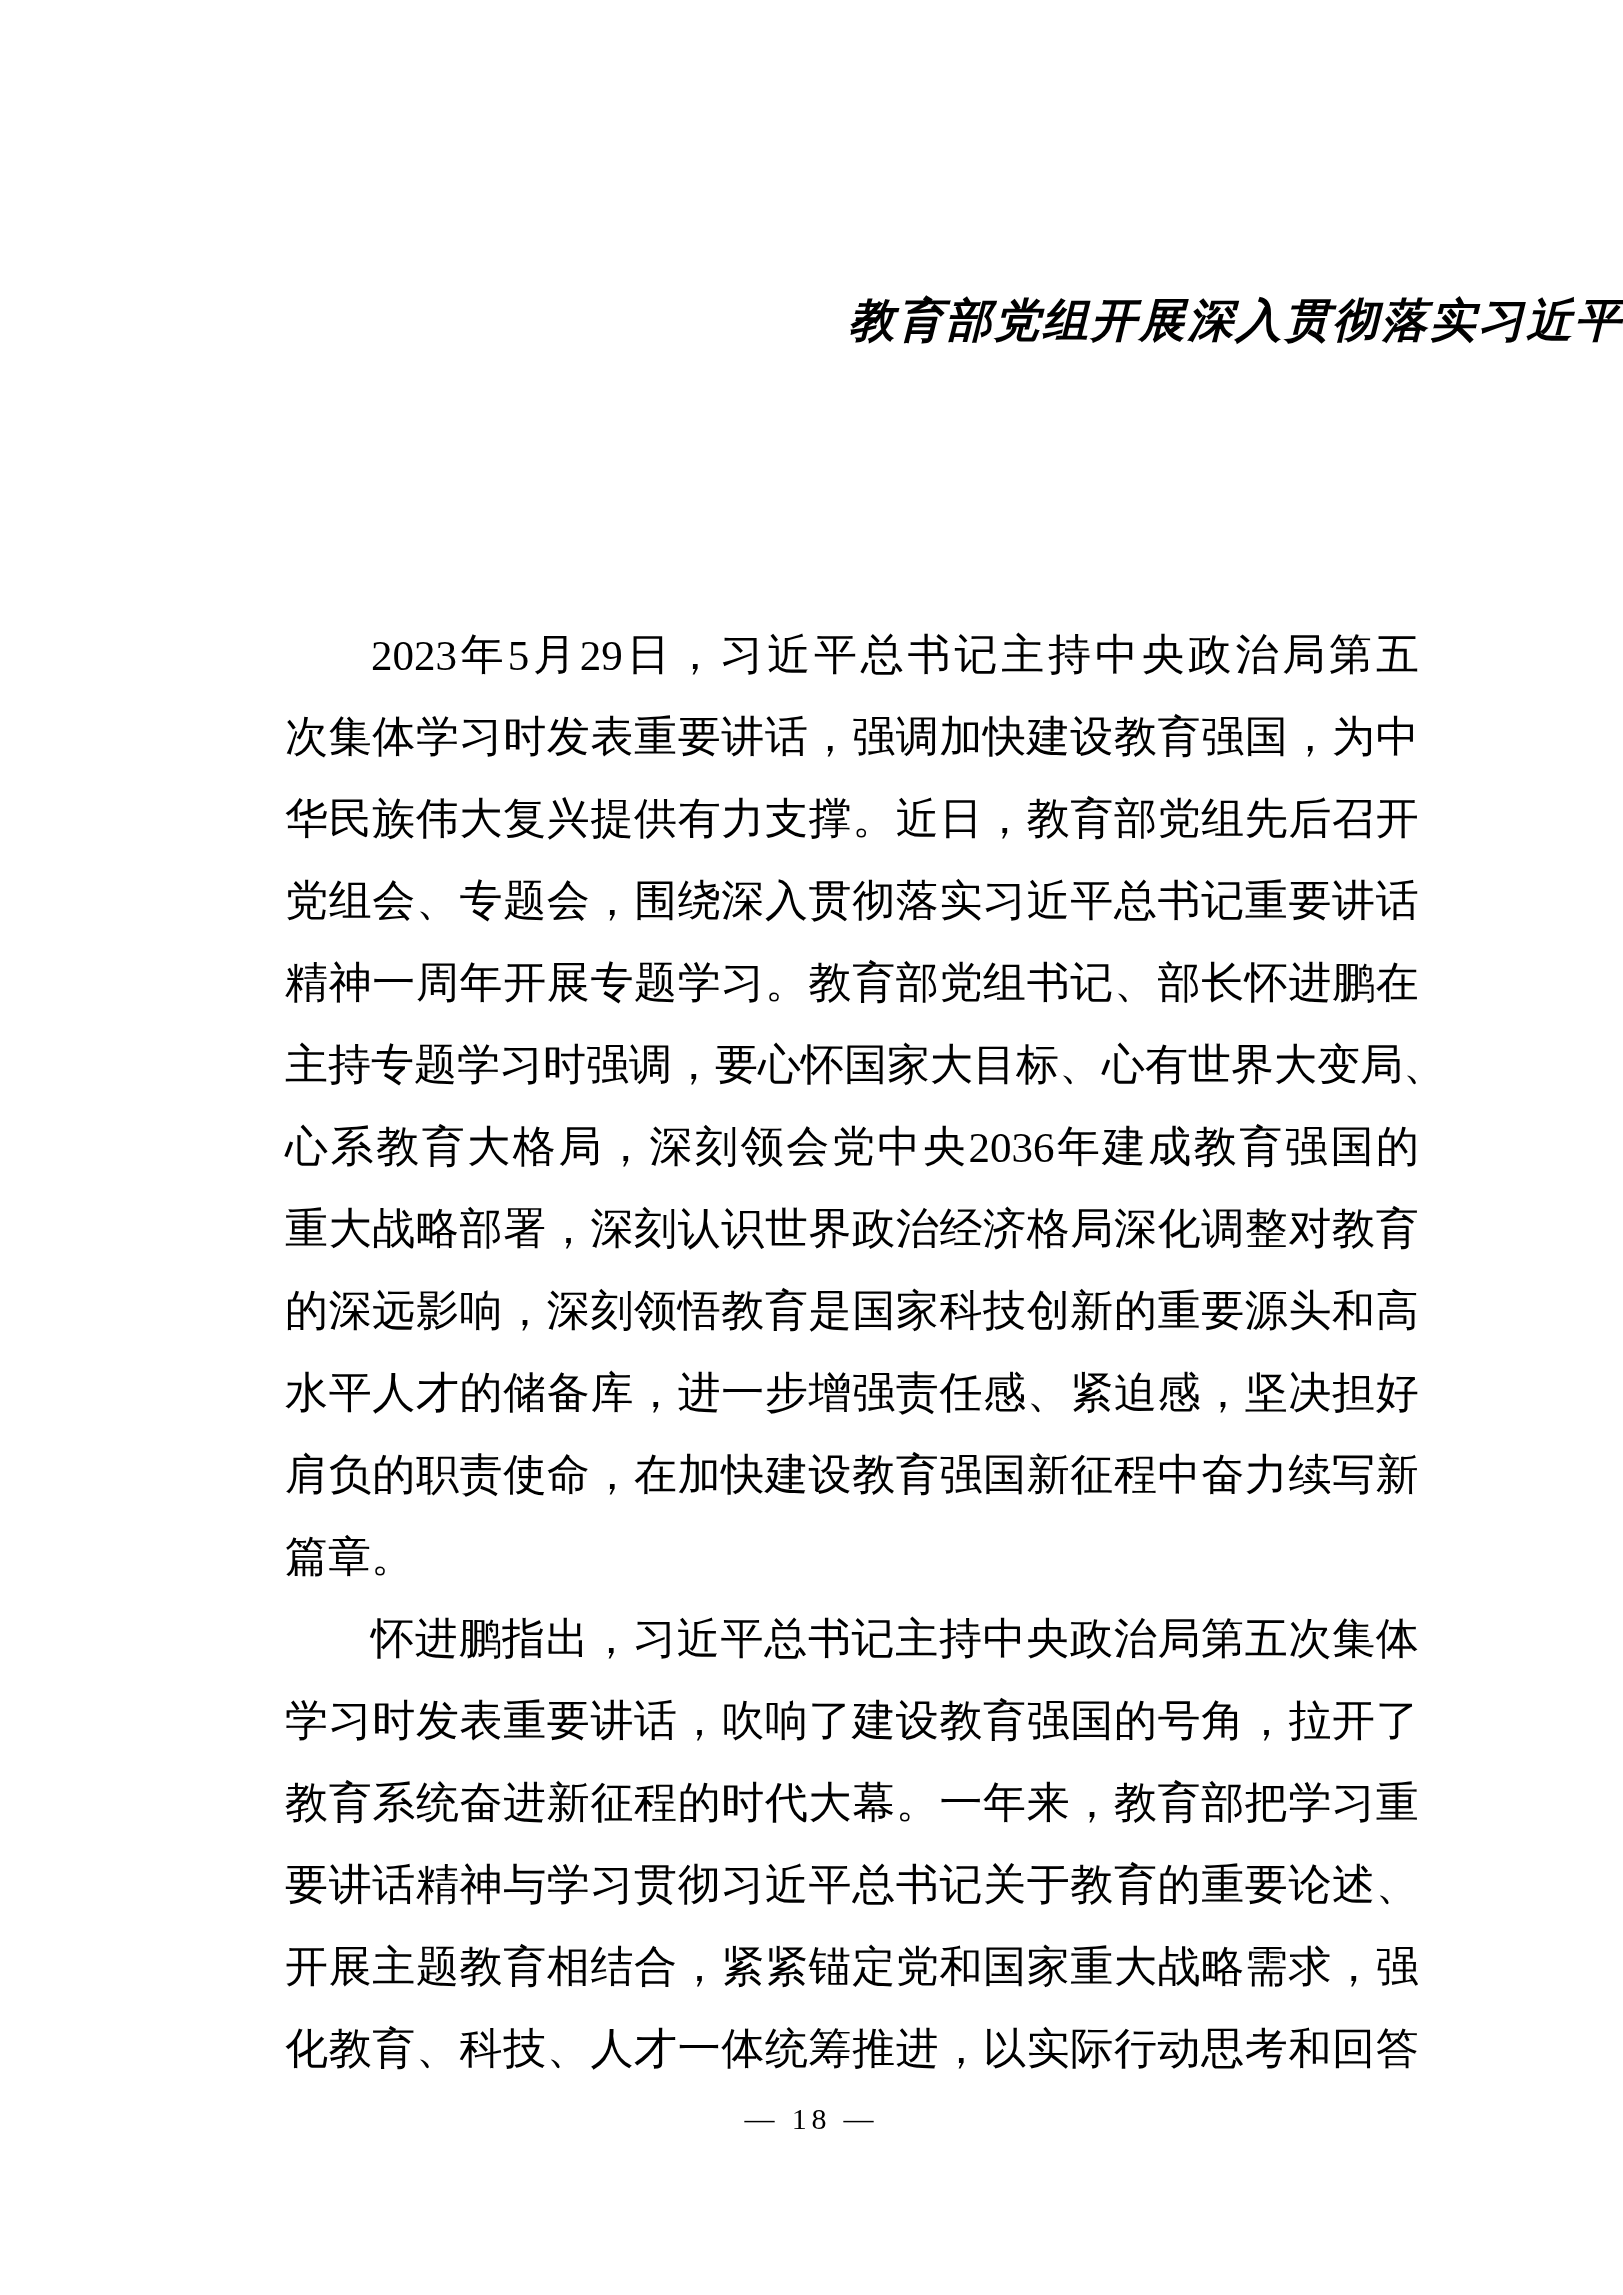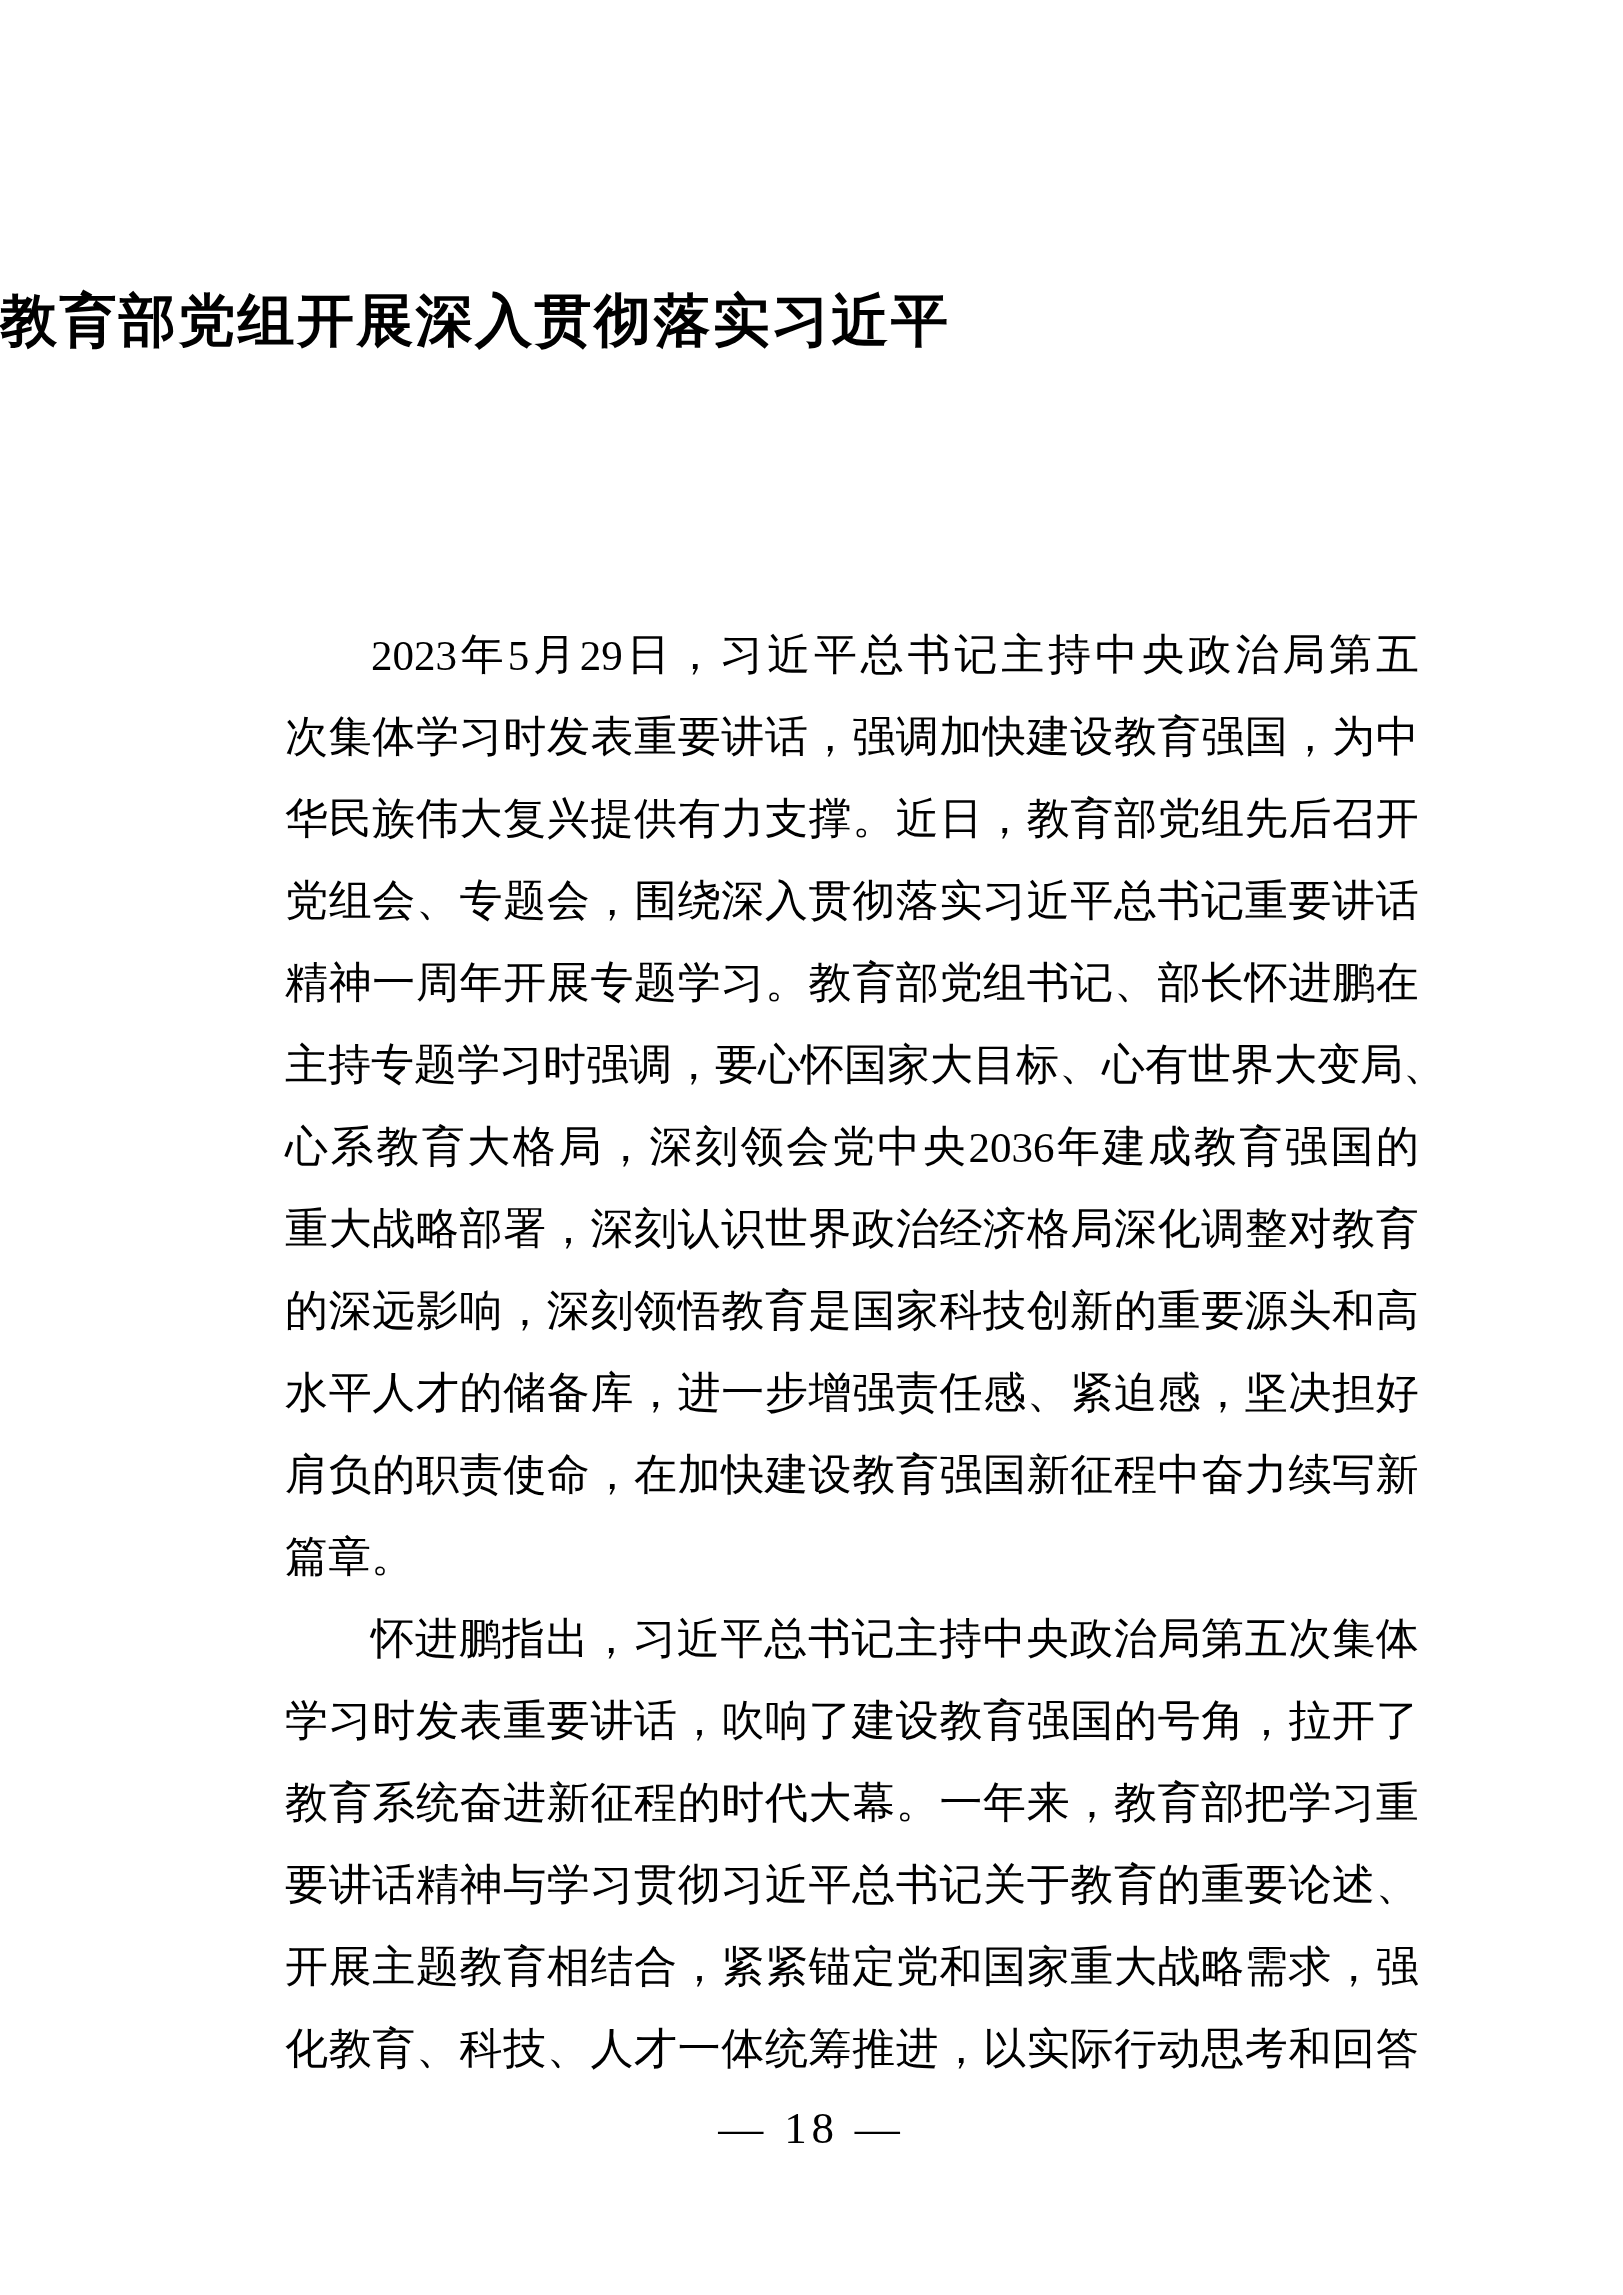--- a/index.html
+++ b/index.html
@@ -19,25 +19,26 @@
   
   .title-block {
     position: absolute;
     top: 280px;
     left: 0;
     width: 1623px;
   }
   .title-line {
     height: 82px;
     line-height: 82px;
-    font-size: 57px;
+    font-size: 46px;
     font-weight: 700;
-    text-align: left;
+    text-align: right;
     letter-spacing: 2.4px;
     white-space: nowrap;
+    font-style: italic;
   }
   
   .body-block {
     position: absolute;
     top: 614px;
     left: 252px;
     width: 1167px;
   }
   .line {
     display: flex;
@@ -59,21 +60,21 @@
   }
   
   .footer {
     position: absolute;
     top: 2102px;
     left: 0;
     width: 1623px;
     text-align: center;
   }
   .page-number {
-    font-size: 45px;
+    font-size: 30px;
     letter-spacing: 4.8px;
   }
 </style>
 </head>
 <body>
 
 <div class="page">
   <div class="title-block" id="title-container">
       <div class="title-line">教育部党组开展深入贯彻落实习近平</div>
     </div>

